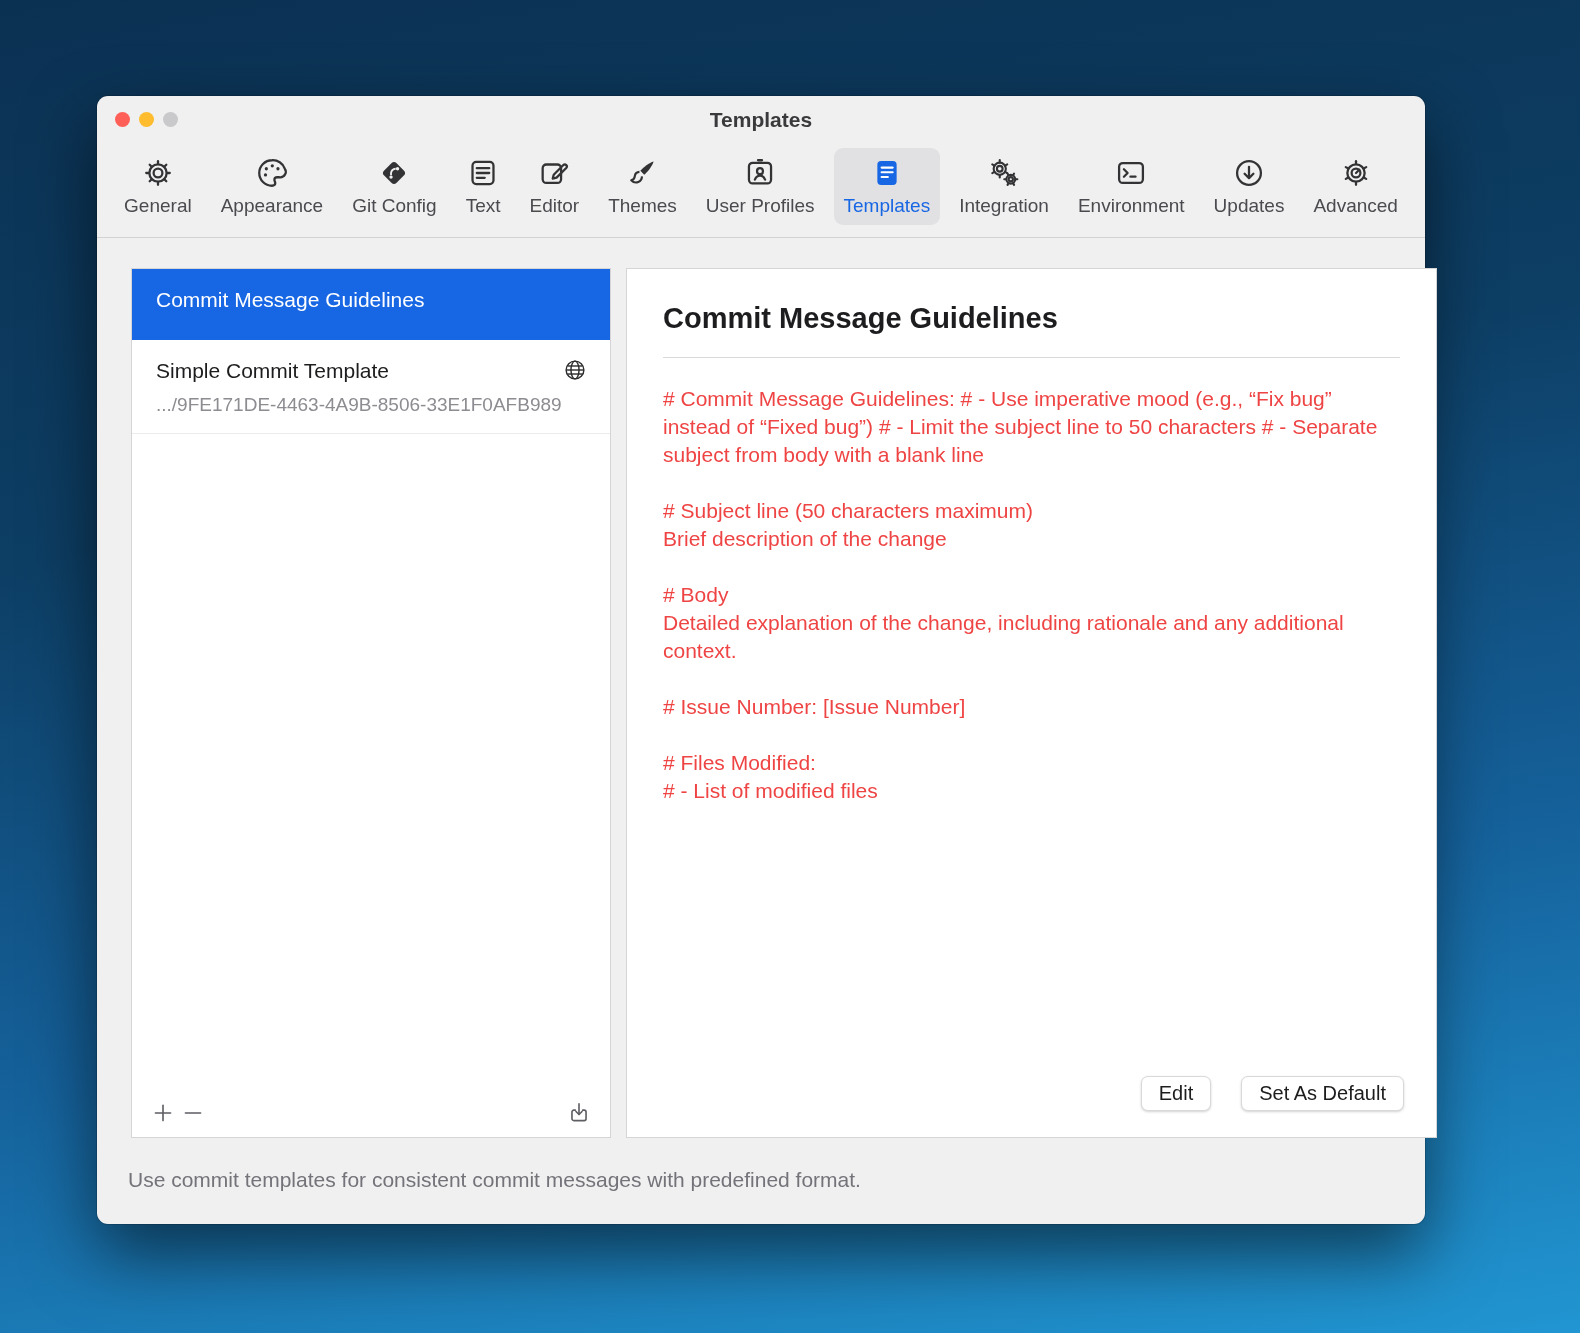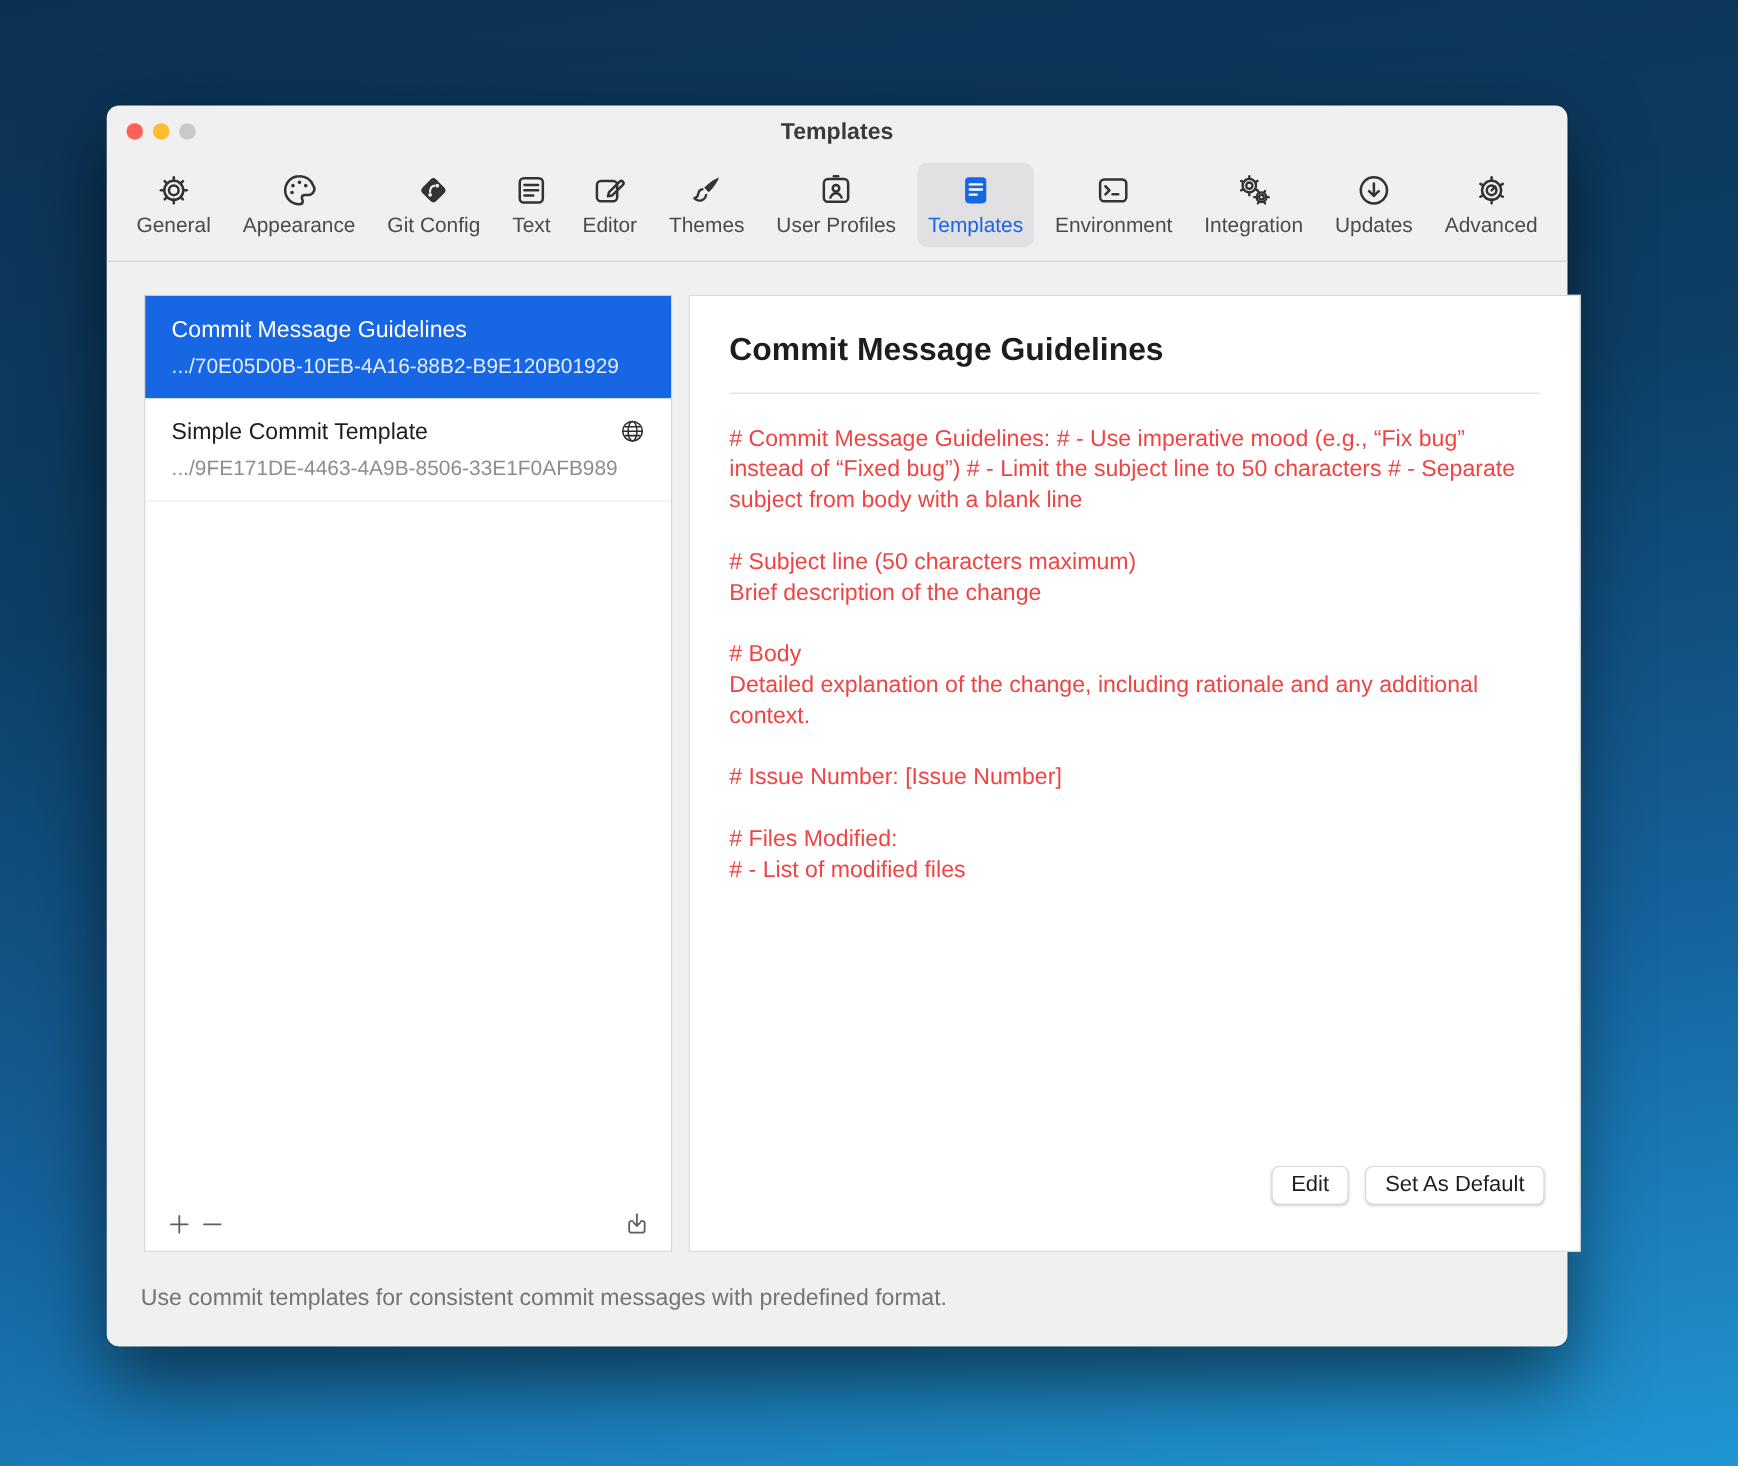--- a/index.html
+++ b/index.html
@@ -60,21 +60,21 @@
   .lf-btn{background:none;border:none;padding:2px;color:#5e5e63;cursor:default;}
   .lf-spacer{flex:1;}
   
   .detail-inner{padding:33px 36px 0;}
   .detail-title{font-size:29px;font-weight:700;color:#1d1d1f;margin:0;}
   .detail-divider{height:1px;background:#d9d9db;margin-top:22px;}
   .detail-body{margin-top:27px;}
   .detail-body p{
     font-size:21px;line-height:28px;color:#ef4444;margin:0 0 28px;white-space:pre-line;
   }
-  .detail-buttons{position:absolute;right:32px;bottom:42px;display:flex;gap:15px;}
+  .detail-buttons{position:absolute;right:32px;bottom:26px;display:flex;gap:30px;}
   .btn{
     font-family:inherit;font-size:20px;color:#1d1d1f;background:#fff;
     border:1px solid #d9d9db;border-radius:7px;padding:5px 17px;
     box-shadow:0 1px 2.5px rgba(0,0,0,.18);cursor:default;
   }
   
   .footer-caption{
     position:absolute;left:31px;top:1072px;font-size:21px;color:#737379;
   }
 </style>
@@ -194,33 +194,20 @@
           <svg class="ic" viewBox="0 0 24 24">
             <rect x="5.2" y="3.6" width="13.6" height="16.8" rx="2.6" fill="currentColor"></rect>
             <g stroke="#fff" stroke-width="1.5" stroke-linecap="round">
               <line x1="8.2" y1="8.2" x2="16" y2="8.2"></line>
               <line x1="8.2" y1="11.5" x2="16" y2="11.5"></line>
               <line x1="8.2" y1="14.8" x2="12.6" y2="14.8"></line>
             </g>
           </svg>
         </span>
       <span class="tb-label">Templates</span>
-    </div>
-
-    <div class="tb-item">
-      <span>
-          <svg class="ic" viewBox="0 0 24 24">
-            <g fill="none" stroke="currentColor" stroke-width="1.6" stroke-linecap="round" stroke-linejoin="round">
-              <rect x="3.6" y="5" width="16.8" height="14" rx="2.6"></rect>
-              <path d="M7 9.4 9.6 12 7 14.6"></path>
-              <line x1="11.6" y1="14.6" x2="15.2" y2="14.6"></line>
-            </g>
-          </svg>
-        </span>
-      <span class="tb-label">Environment</span>
     </div>
 
     <div class="tb-item">
       <span>
           <svg class="ic" viewBox="0 0 24 24">
             <g fill="none" stroke="currentColor" stroke-width="1.5" stroke-linecap="round">
               <circle cx="9" cy="9" r="2"></circle>
               <circle cx="9" cy="9" r="4.3"></circle>
               <line x1="9" y1="2.9" x2="9" y2="4.6"></line>
               <line x1="9" y1="2.9" x2="9" y2="4.6" transform="rotate(60 9 9)"></line>
@@ -239,20 +226,33 @@
             </g>
           </svg>
         </span>
       <span class="tb-label">Integration</span>
     </div>
 
     <div class="tb-item">
       <span>
           <svg class="ic" viewBox="0 0 24 24">
             <g fill="none" stroke="currentColor" stroke-width="1.6" stroke-linecap="round" stroke-linejoin="round">
+              <rect x="3.6" y="5" width="16.8" height="14" rx="2.6"></rect>
+              <path d="M7 9.4 9.6 12 7 14.6"></path>
+              <line x1="11.6" y1="14.6" x2="15.2" y2="14.6"></line>
+            </g>
+          </svg>
+        </span>
+      <span class="tb-label">Environment</span>
+    </div>
+
+    <div class="tb-item">
+      <span>
+          <svg class="ic" viewBox="0 0 24 24">
+            <g fill="none" stroke="currentColor" stroke-width="1.6" stroke-linecap="round" stroke-linejoin="round">
               <circle cx="12" cy="12" r="8.4"></circle>
               <line x1="12" y1="7.6" x2="12" y2="15.4"></line>
               <path d="M8.9 12.5 12 15.6l3.1-3.1"></path>
             </g>
           </svg>
         </span>
       <span class="tb-label">Updates</span>
     </div>
 
     <div class="tb-item">
@@ -273,21 +273,20 @@
         </span>
       <span class="tb-label">Advanced</span>
     </div>
 
   </div>
 
   <div class="panel list-panel">
 
     <div class="row selected">
       <div class="row-title">Commit Message Guidelines</div>
-      <div class="row-path">.../70E05D0B-10EB-4A16-88B2-B9E120B01929</div>
     </div>
 
     <div class="row">
       <div class="row-title">Simple Commit Template</div>
       <div class="row-path">.../9FE171DE-4463-4A9B-8506-33E1F0AFB989</div>
       <span class="globe">
           <svg class="ic-sm" viewBox="0 0 24 24">
             <g fill="none" stroke="currentColor" stroke-width="1.3">
               <circle cx="12" cy="12" r="8.2"></circle>
               <ellipse cx="12" cy="12" rx="3.7" ry="8.2"></ellipse>

